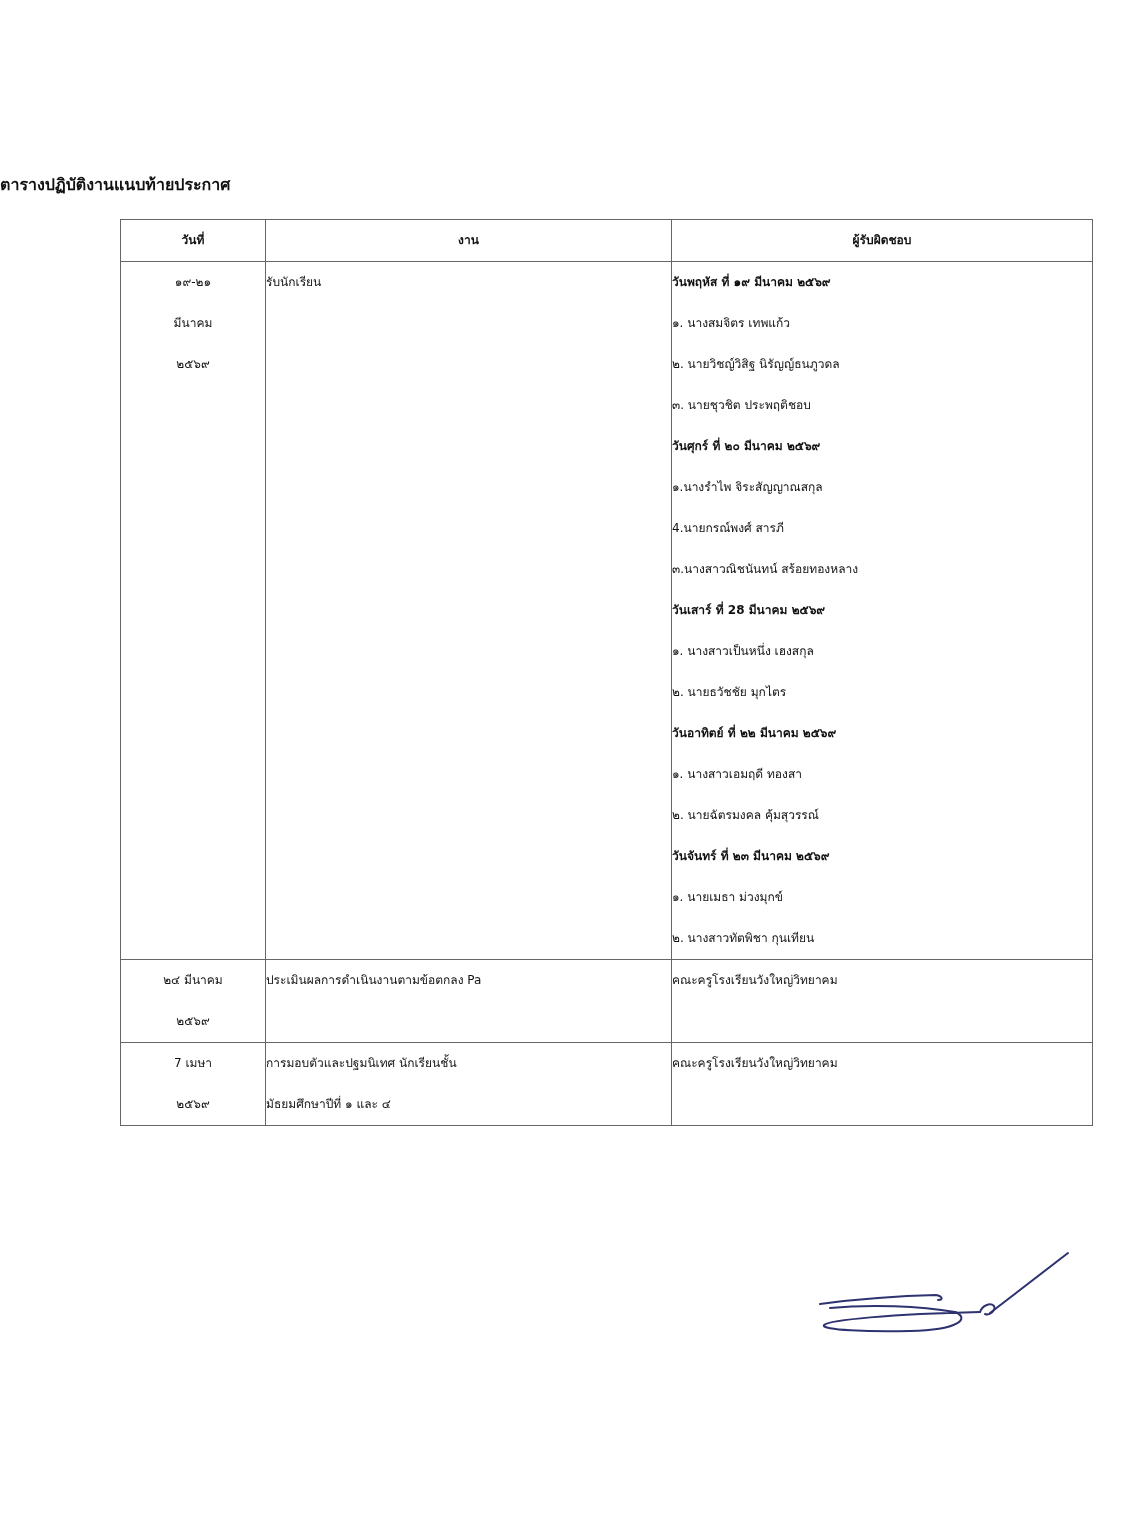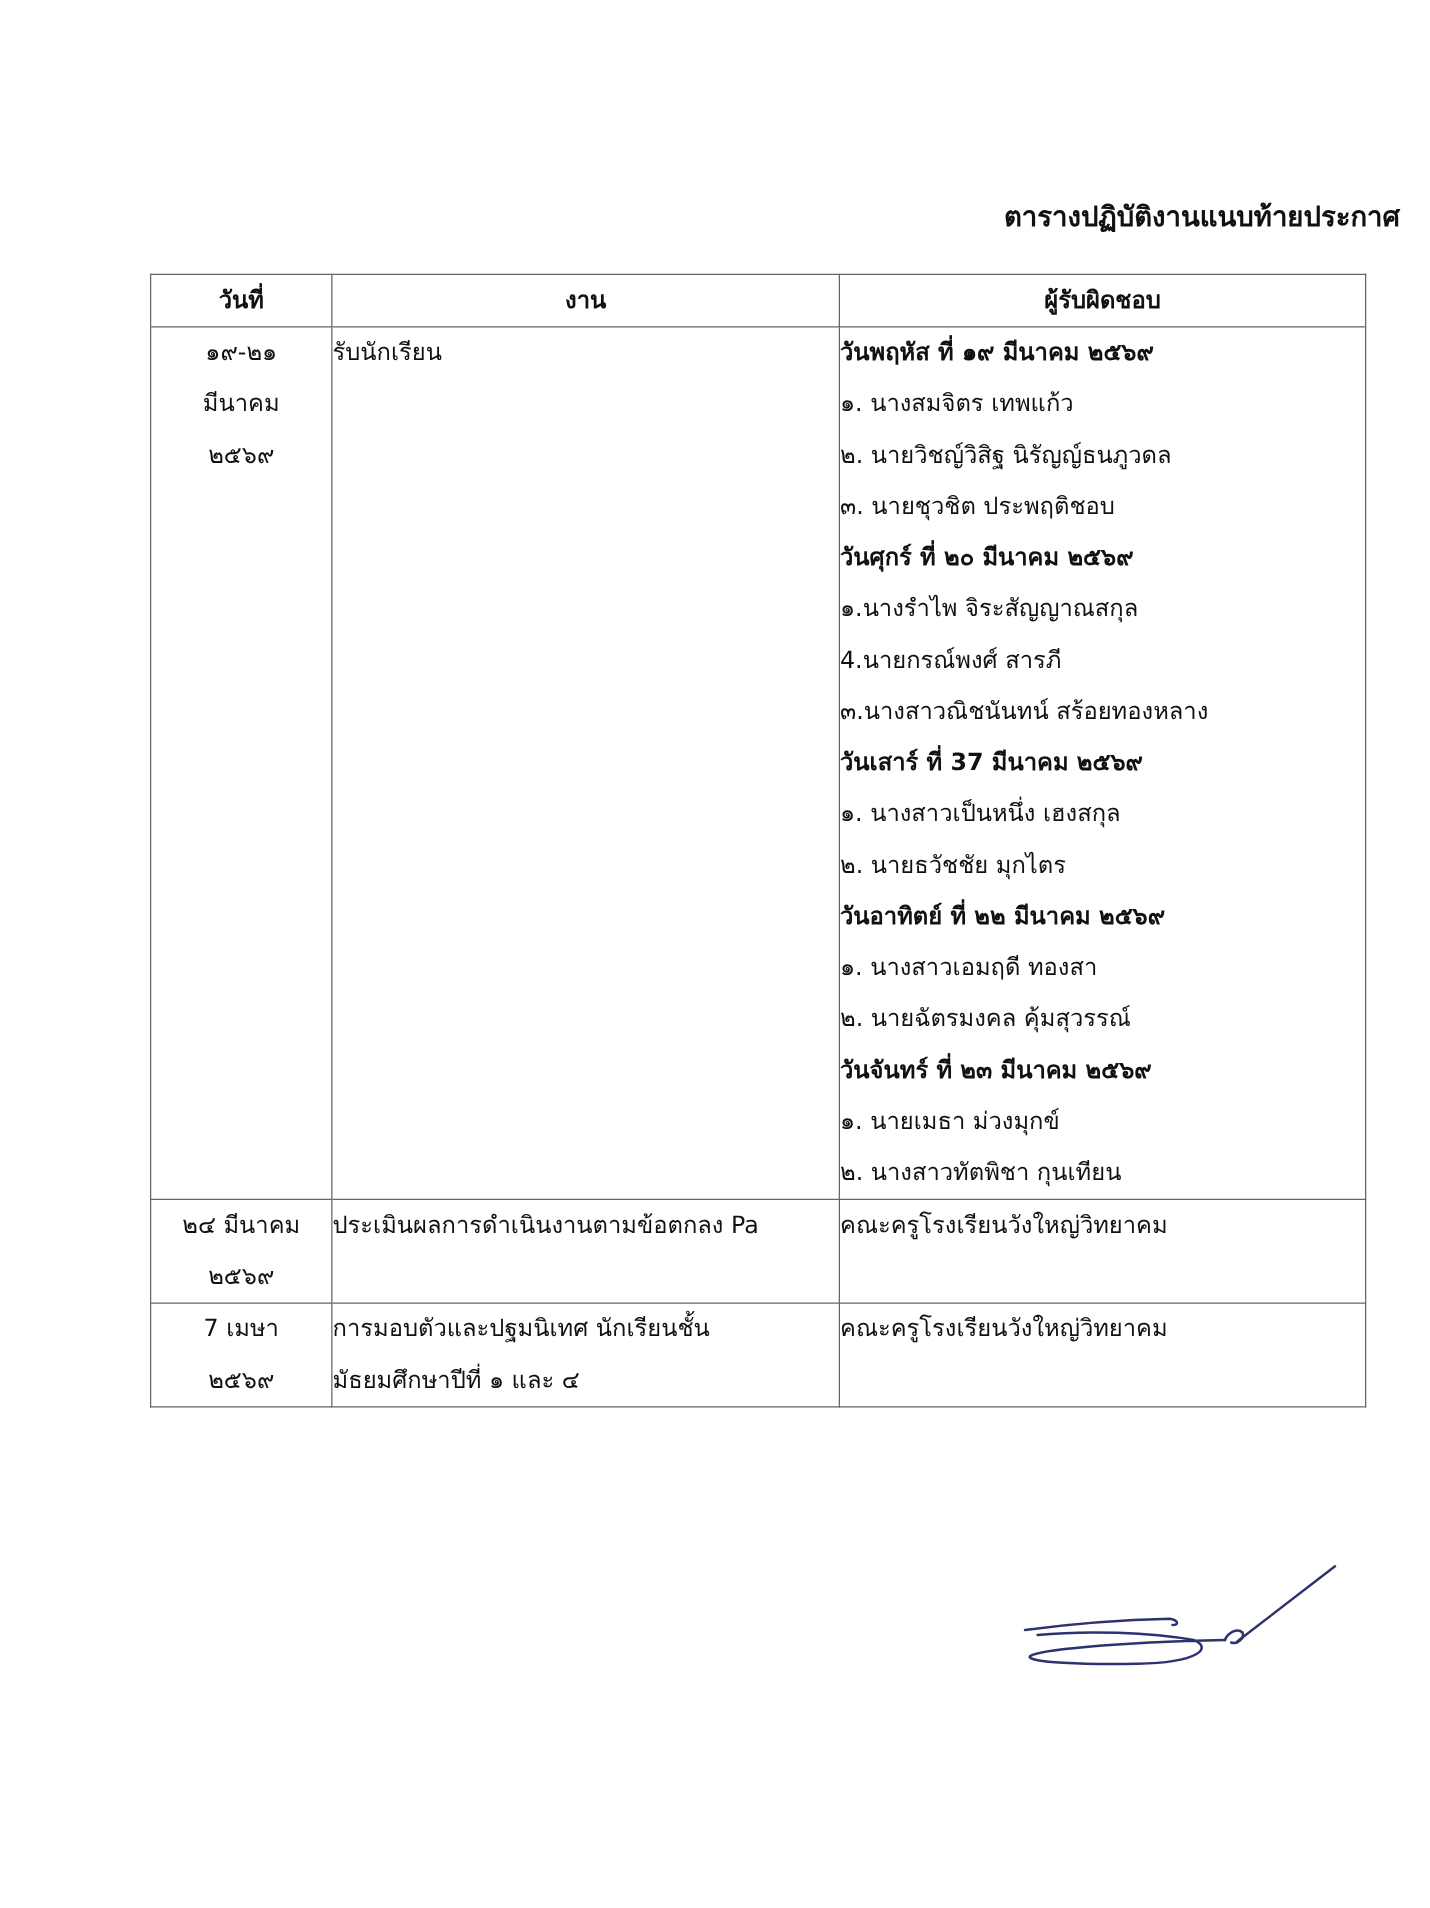--- a/index.html
+++ b/index.html
@@ -9,38 +9,38 @@
     background: #ffffff;
     position: relative;
     font-family: "DejaVu Sans", "Liberation Sans", sans-serif;
     color: #111111;
     overflow: hidden;
   }
   .doc-title {
     position: absolute;
     left: 0;
     width: 1120px;
-    top: 156px;
-    text-align: right;
-    font-size: 22px;
+    top: 172px;
+    text-align: left;
+    font-size: 16px;
     font-weight: bold;
     letter-spacing: 0px;
   }
   table.sched {
     position: absolute;
     left: 120px;
     top: 219px;
     width: 972px;
     border-collapse: collapse;
     table-layout: fixed;
   }
   table.sched th, table.sched td {
     border: 1.5px solid #666666;
     vertical-align: top;
-    font-size: 19px;
+    font-size: 12px;
     line-height: 41px;
     padding: 0;
   }
   table.sched th {
     height: 41px;
     font-weight: bold;
     text-align: center;
     vertical-align: middle;
   }
   col.c-date { width: 145px; }
@@ -102,21 +102,21 @@
         <span class="line bold">วันพฤหัส ที่ ๑๙ มีนาคม ๒๕๖๙</span>
         <span class="line">๑. นางสมจิตร เทพแก้ว</span>
         <span class="line">๒. นายวิชญ์วิสิฐ นิรัญญ์ธนภูวดล</span>
         <span class="line">๓. นายชุวชิต  ประพฤติชอบ</span>
 
         <span class="line bold">วันศุกร์  ที่ ๒๐ มีนาคม ๒๕๖๙</span>
         <span class="line">๑.นางรำไพ จิระสัญญาณสกุล</span>
         <span class="line">4.นายกรณ์พงศ์  สารภี</span>
         <span class="line">๓.นางสาวณิชนันทน์ สร้อยทองหลาง</span>
 
-        <span class="line bold">วันเสาร์ ที่ 37 มีนาคม ๒๕๖๙</span>
+        <span class="line bold">วันเสาร์ ที่ 28 มีนาคม ๒๕๖๙</span>
         <span class="line">๑. นางสาวเป็นหนึ่ง  เฮงสกุล</span>
         <span class="line">๒. นายธวัชชัย  มุกไตร</span>
 
         <span class="line bold">วันอาทิตย์ ที่ ๒๒ มีนาคม ๒๕๖๙</span>
         <span class="line">๑. นางสาวเอมฤดี ทองสา</span>
         <span class="line">๒. นายฉัตรมงคล คุ้มสุวรรณ์</span>
 
         <span class="line bold">วันจันทร์ ที่ ๒๓ มีนาคม ๒๕๖๙</span>
         <span class="line">๑. นายเมธา ม่วงมุกข์</span>
         <span class="line">๒. นางสาวทัตพิชา  กุนเทียน</span>

